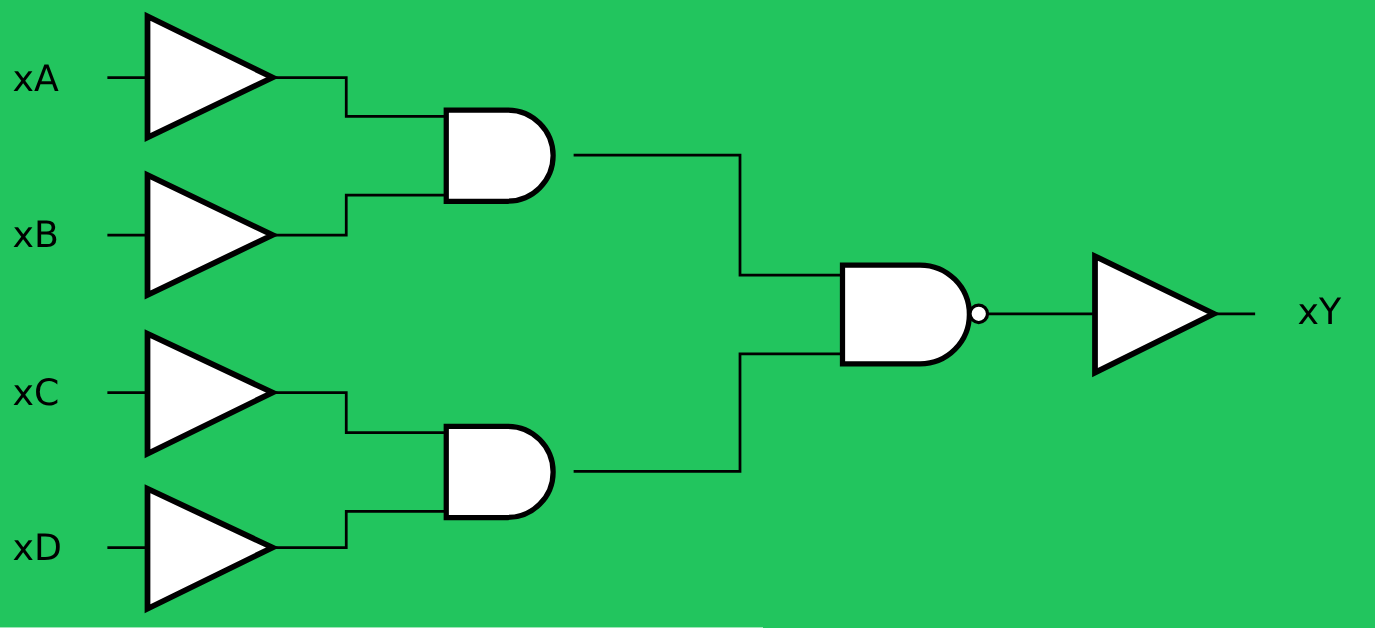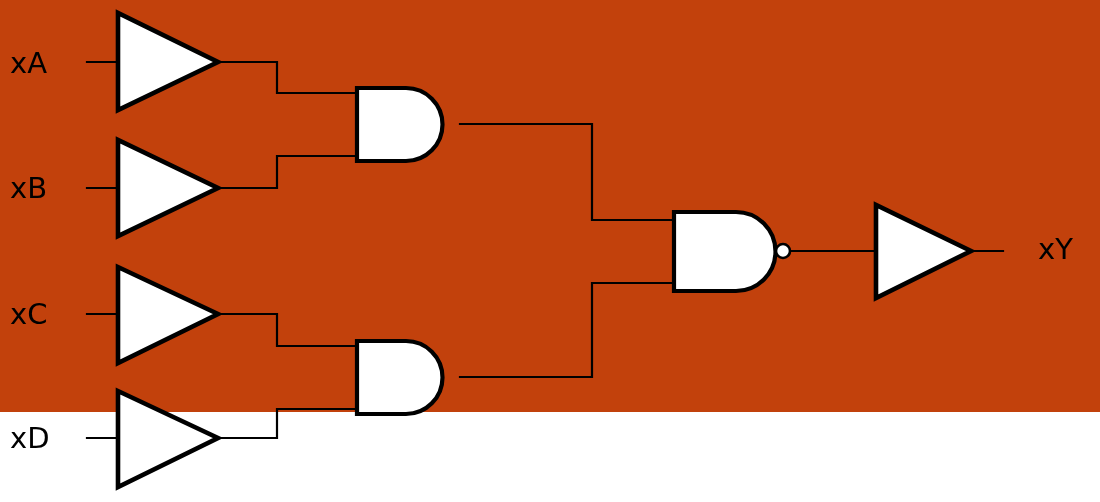--- a/index.html
+++ b/index.html
@@ -9,22 +9,22 @@
   }
   body {
     width: 1100px;
     height: 502px;
     font-family: "DejaVu Sans", sans-serif;
     overflow: hidden;
   }
   #circuit-root {
     position: relative;
     width: 1100px;
-    height: 412px;
-    background: #c2410c;
+    height: 502px;
+    background: #22c55e;
   }
   svg.diagram {
     display: block;
     width: 1100px;
     height: 502px;
   }
   .wire {
     fill: none;
     stroke: #000000;
     stroke-width: 2.2;

